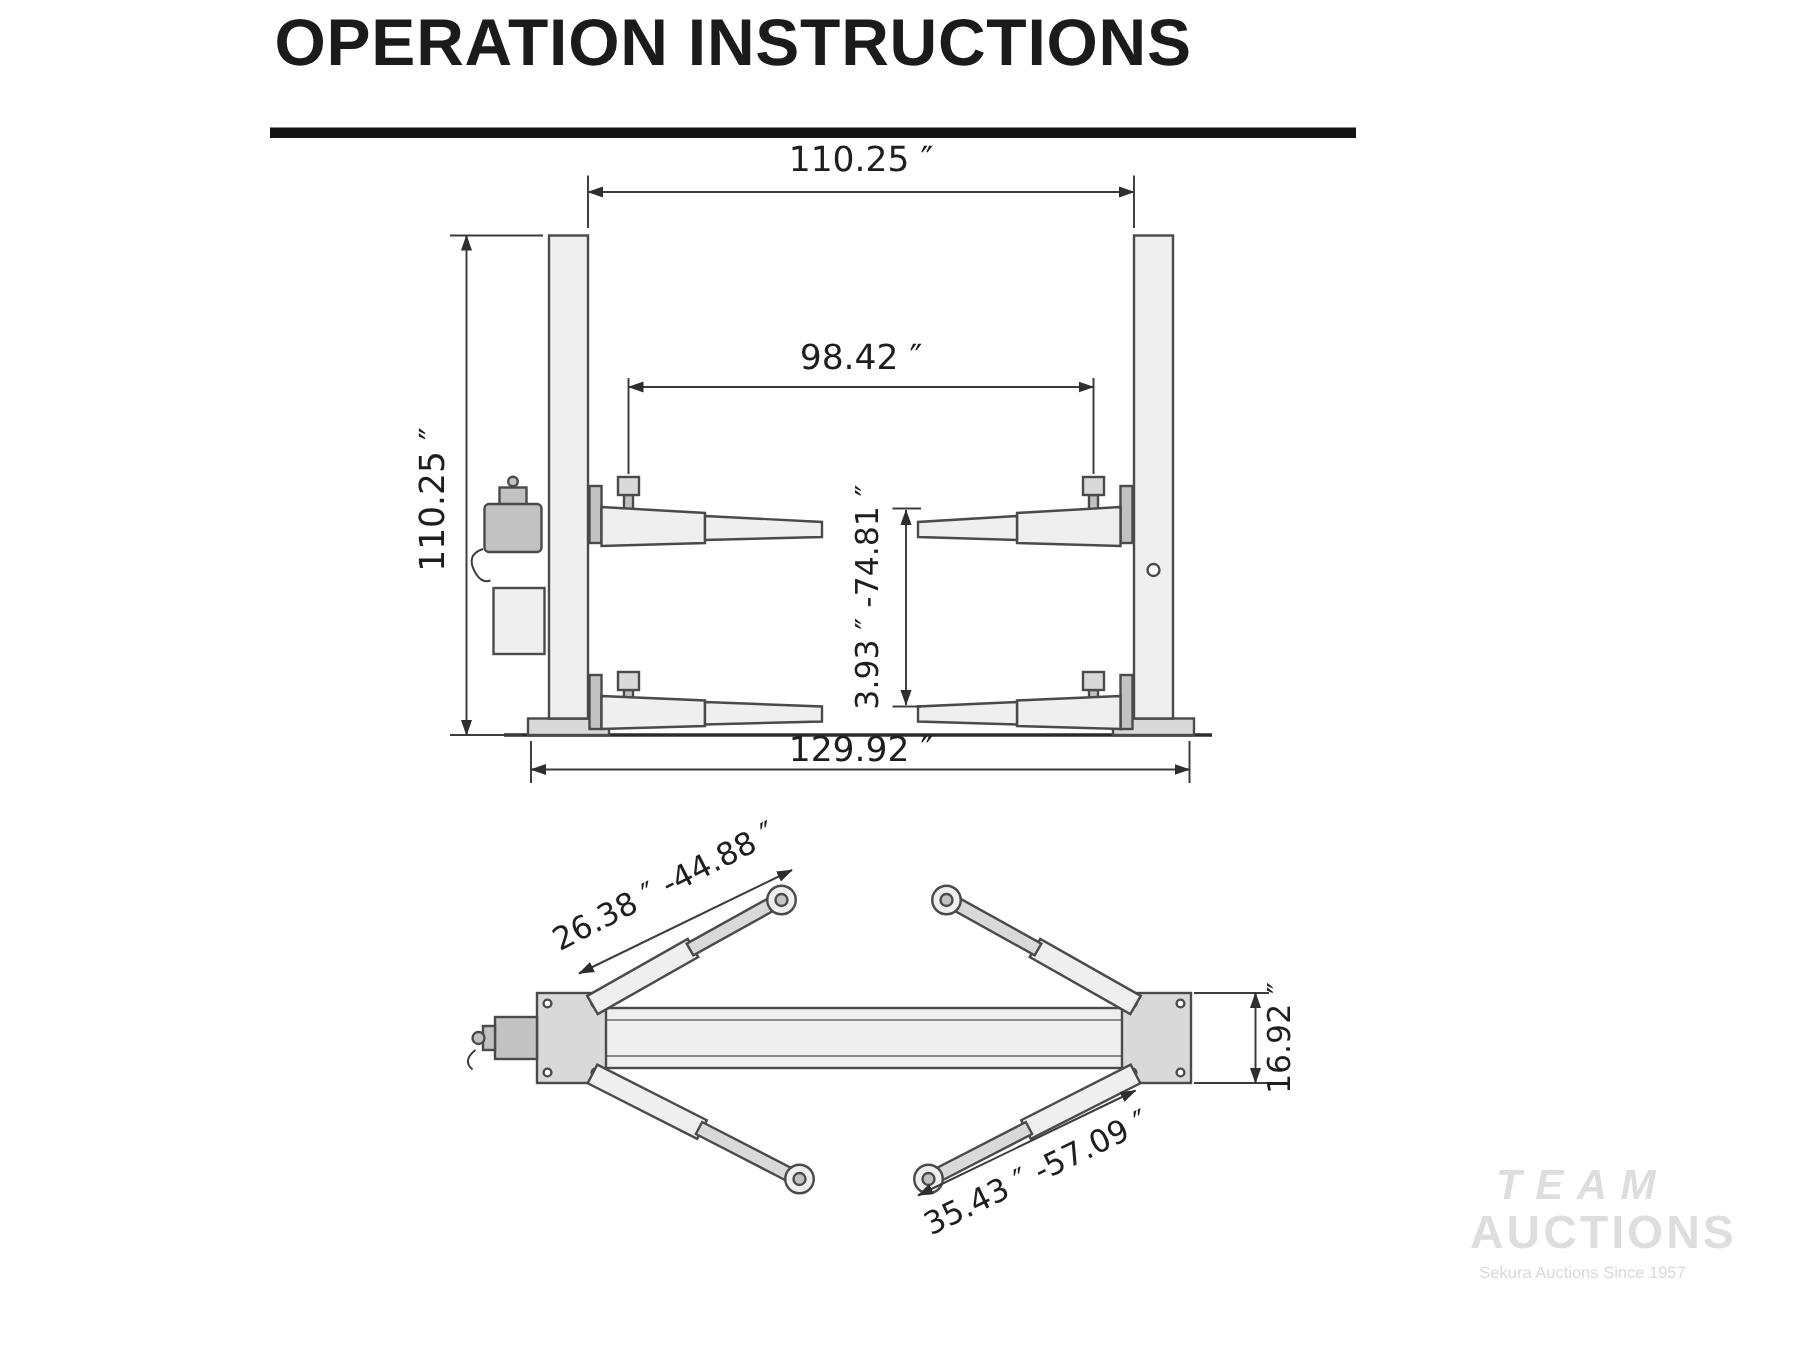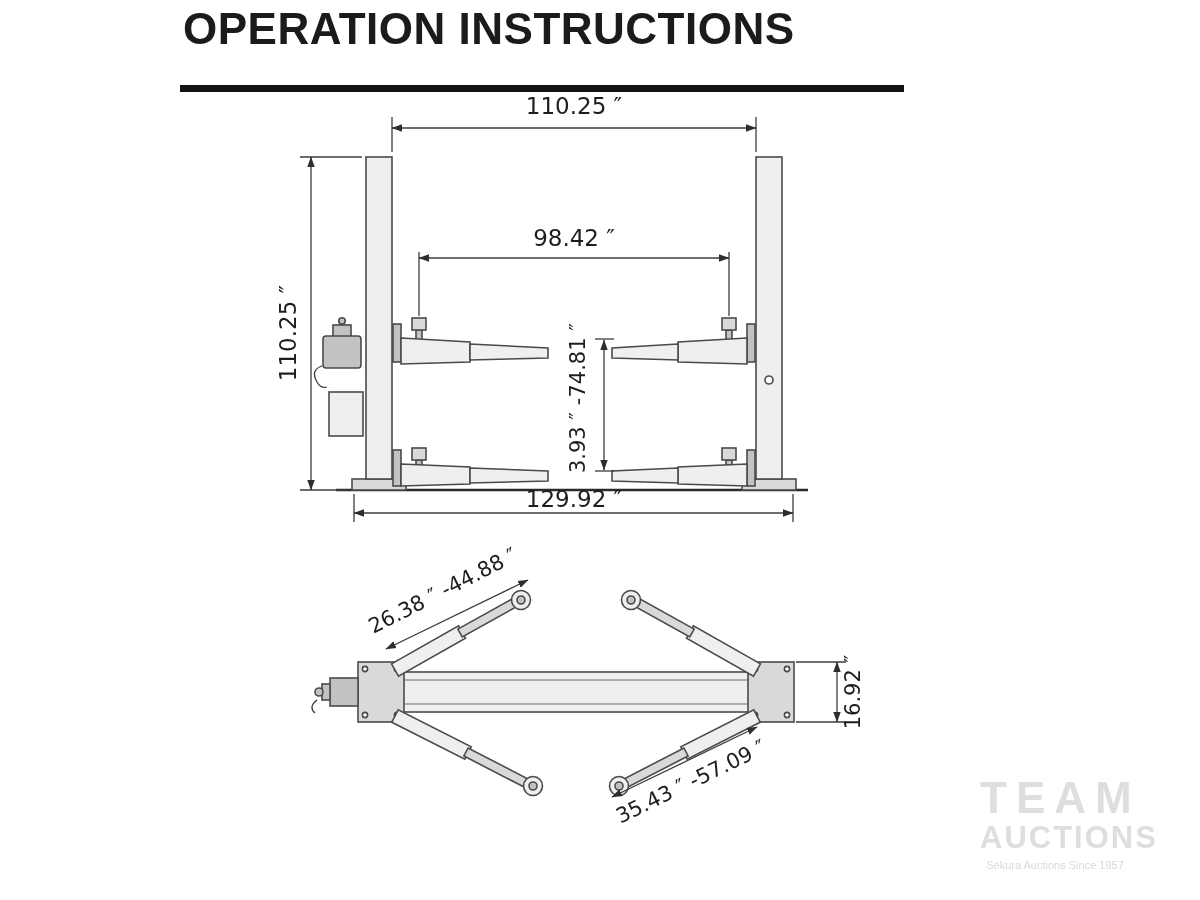--- a/index.html
+++ b/index.html
@@ -4,21 +4,21 @@
 <style>
   html,body{margin:0;padding:0;background:#ffffff;}
   .page{position:relative;width:1164px;height:900px;background:#ffffff;overflow:hidden;
         font-family:"Liberation Sans",sans-serif;}
   .title{position:absolute;left:183px;top:4px;font-size:44px;font-weight:700;color:#1b1b1b;
          letter-spacing:0.5px;white-space:nowrap;}
   .rule{position:absolute;left:180px;top:85px;width:724px;height:7px;background:#141414;}
   .drawing{position:absolute;left:0;top:0;}
   .watermark{position:absolute;left:980px;top:776px;width:150px;text-align:center;
              color:#dedede;user-select:none;}
-  .wm-team{font-size:44px;font-weight:700;letter-spacing:9px;line-height:1.0;}
+  .wm-team{font-size:28px;font-weight:700;letter-spacing:9px;line-height:1.0;font-style:italic;}
   .wm-auctions{font-size:31px;font-weight:700;letter-spacing:2px;line-height:1.15;}
   .wm-tag{font-size:11px;color:#d9d9d9;margin-top:3px;white-space:nowrap;}
   svg .oline{stroke:#4a4a4a;stroke-width:1.6;fill:#d9d9d9;}
   svg .lite{fill:#efefef;}
   svg .dk{fill:#c2c2c2;}
   svg .wfill{fill:#ffffff;}
   svg .dimln{stroke:#3c3c3c;stroke-width:1.3;fill:none;}
   svg .thin{stroke:#6a6a6a;stroke-width:1;fill:none;}
   svg .floor{stroke:#2b2b2b;stroke-width:2.4;}
   svg text.dim{font-family:"DejaVu Sans","Liberation Sans",sans-serif;font-size:21px;fill:#1e1e1e;}

